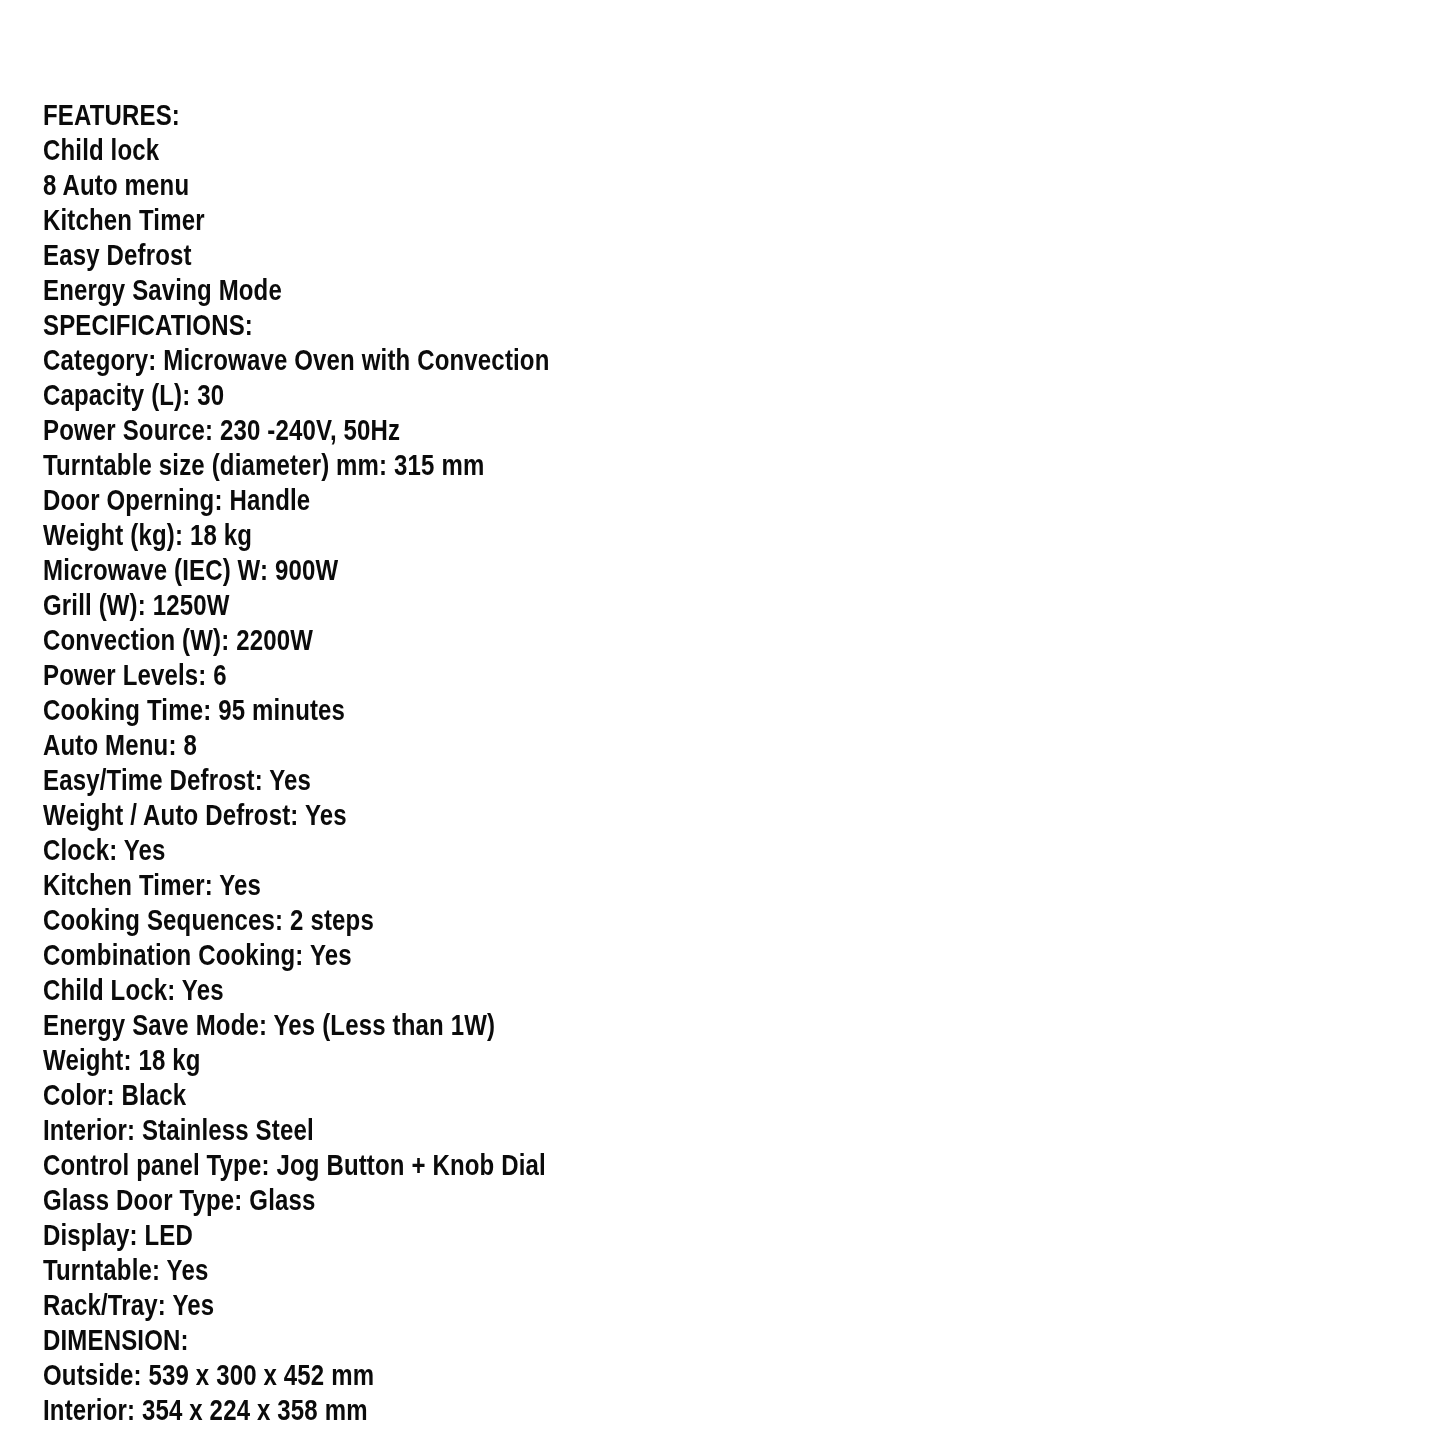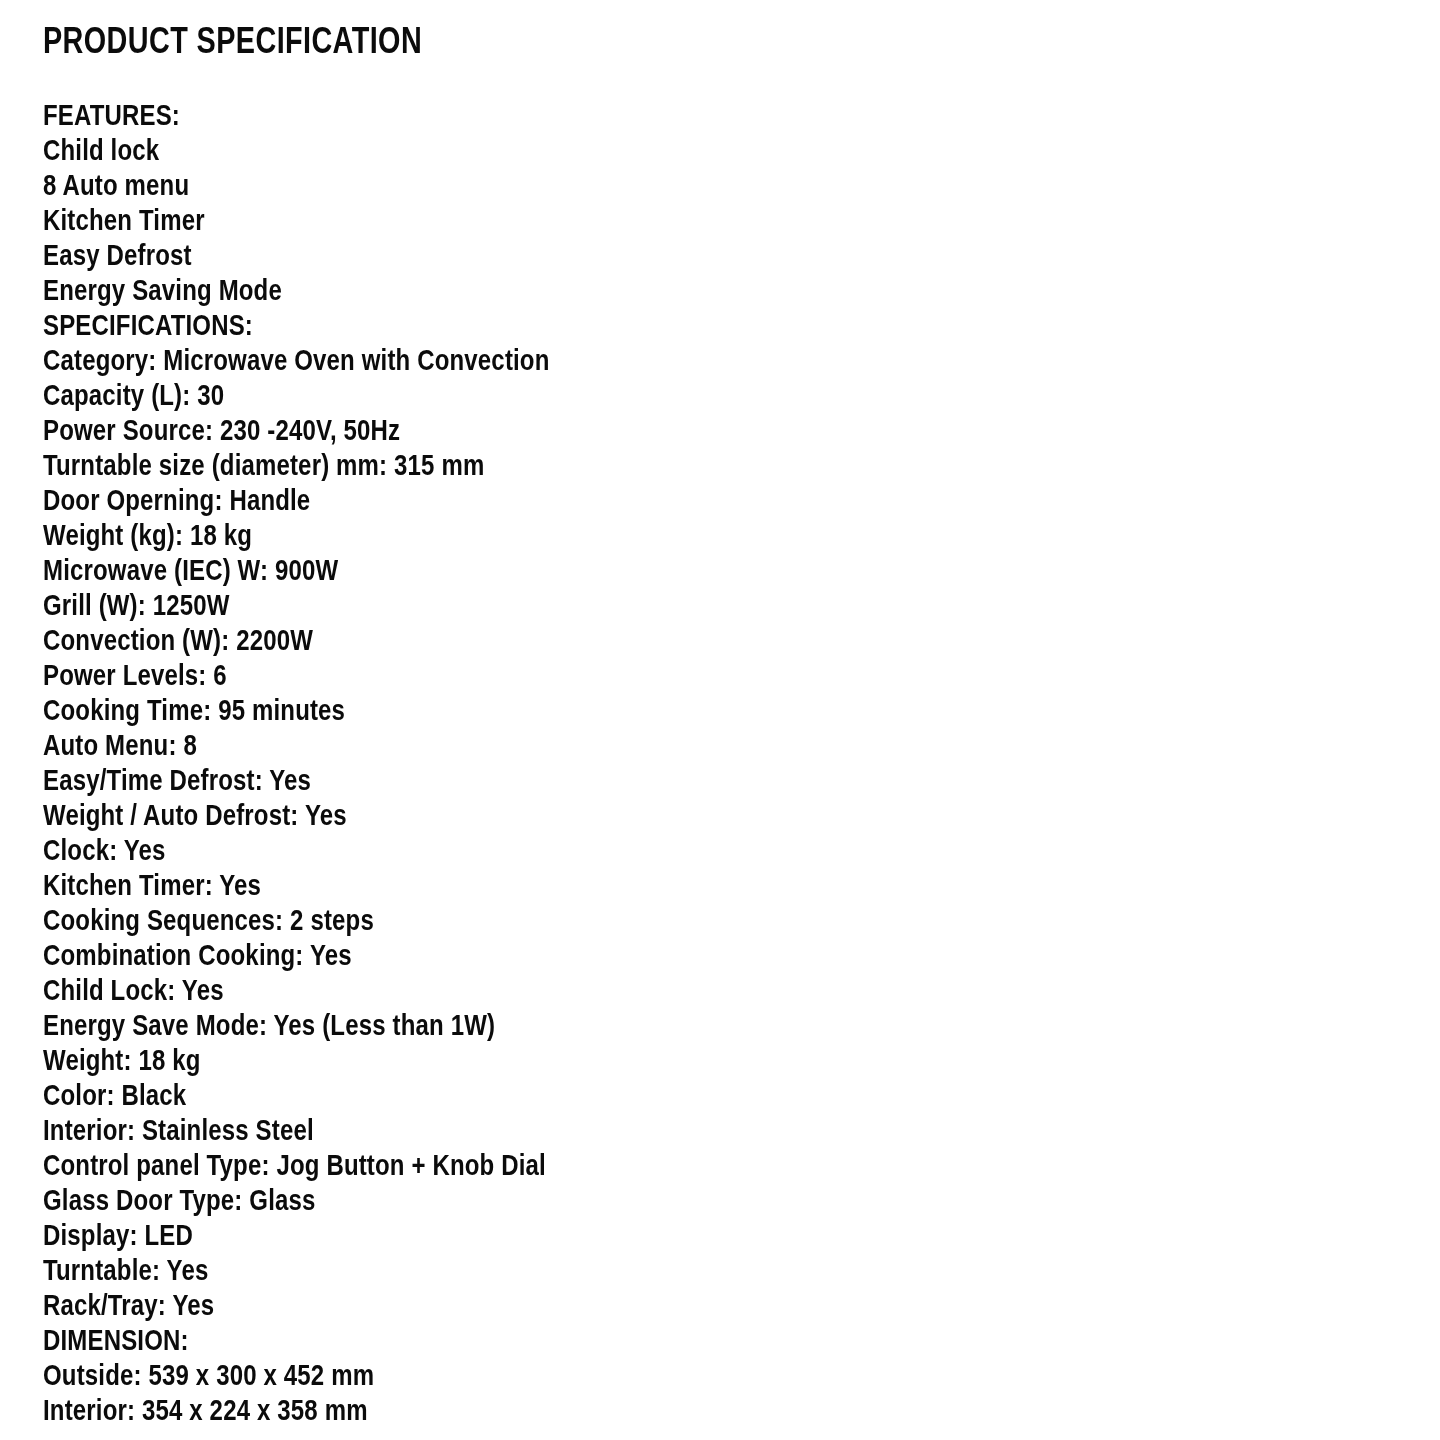--- a/index.html
+++ b/index.html
@@ -47,23 +47,20 @@
     font-weight: bold;
     letter-spacing: 0.2px;
     color: #0b0b0b;
     white-space: pre;
   }
 </style>
 </head>
 <body>
 
 <div class="page">
-  <div class="title-wrap">
-    <div class="page-title condense">PRODUCT SPECIFICATION</div>
-  </div>
   <div class="lines-wrap condense">
       <div class="spec-line">FEATURES:</div>
       <div class="spec-line">Child lock</div>
       <div class="spec-line">8 Auto menu</div>
       <div class="spec-line">Kitchen Timer</div>
       <div class="spec-line">Easy Defrost</div>
       <div class="spec-line">Energy Saving Mode</div>
       <div class="spec-line">SPECIFICATIONS:</div>
       <div class="spec-line">Category: Microwave Oven with Convection</div>
       <div class="spec-line">Capacity (L): 30</div>

